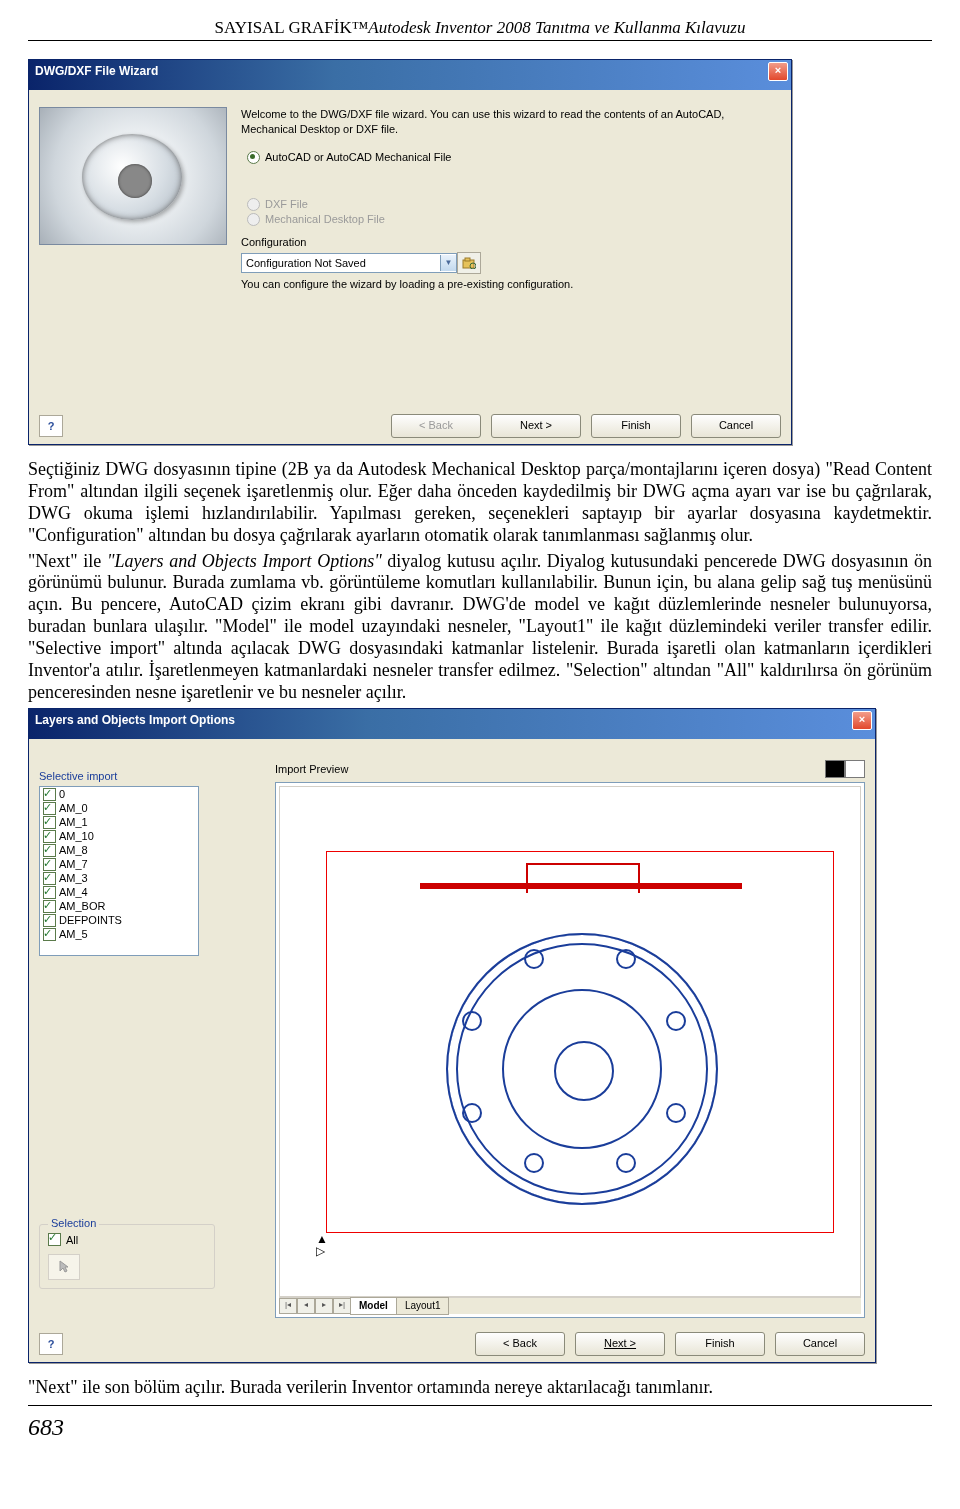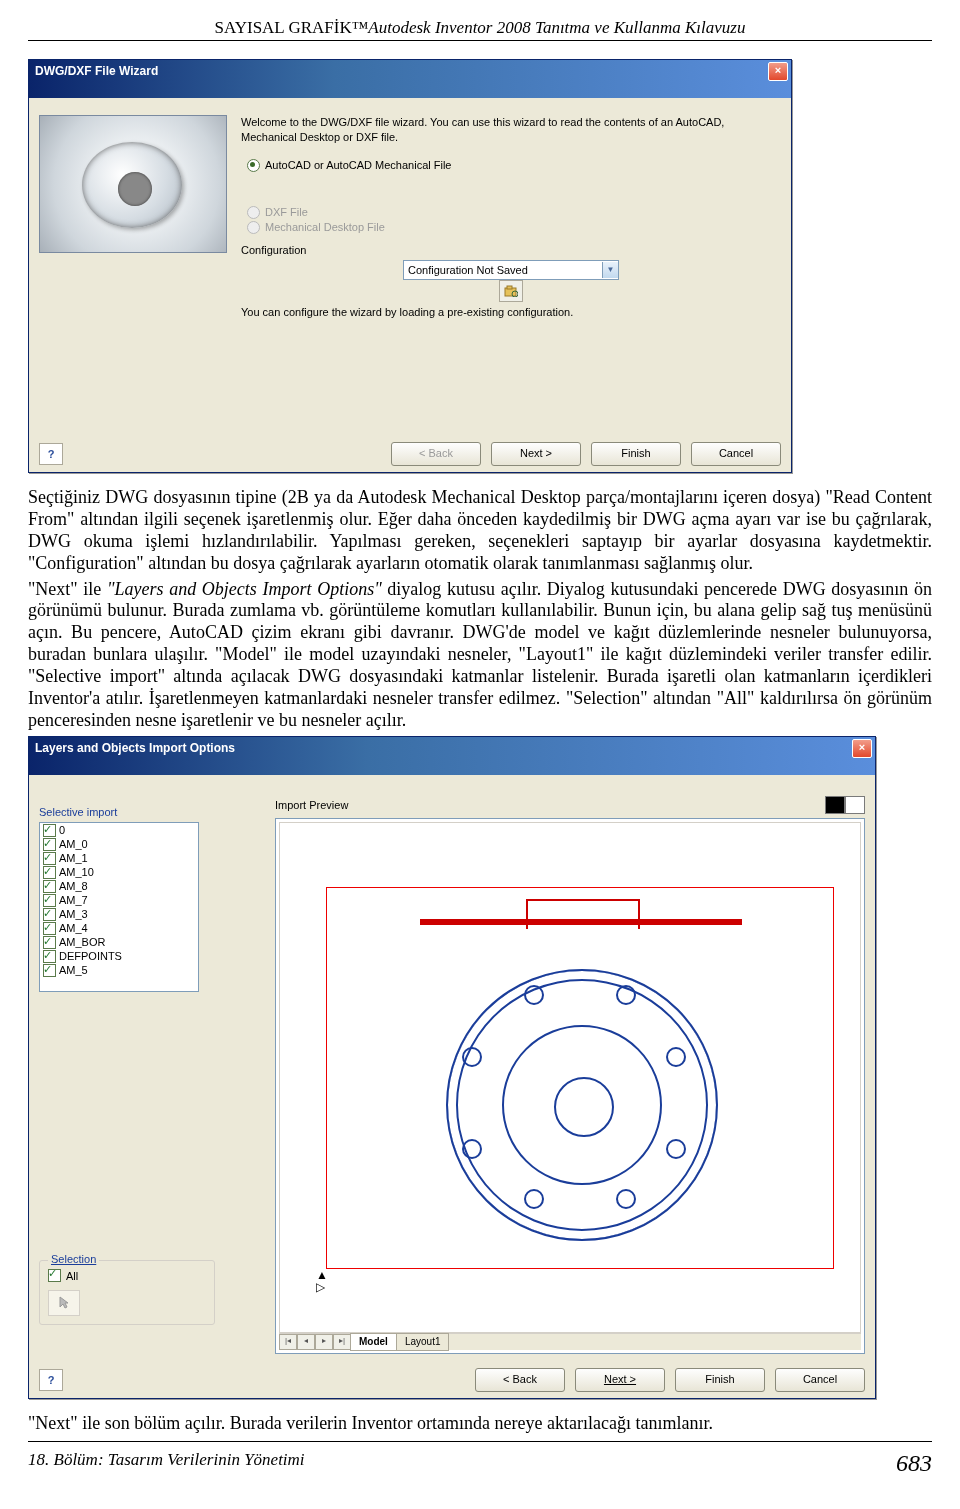--- a/index.html
+++ b/index.html
@@ -54,21 +54,21 @@
   }
   .dlg-wide { width: 762px; }
   .dlg-tall { width: 846px; }
   .titlebar {
     display: flex;
     align-items: center;
     justify-content: space-between;
     height: 22px;
     background: linear-gradient(to right, #0a246a, #3a6ea5 40%, #5a8edc);
     color: #fff;
-    padding: 0 3px 16px 6px;
+    padding: 0 3px 8px 6px;
     font-weight: bold;
     font-size: 12px;
   }
   .close-btn {
     width: 18px; height: 17px;
     background: linear-gradient(#f29d8a,#e2482c);
     border: 1px solid #fff;
     color: #fff;
     font-size: 11px;
     line-height: 14px;
@@ -134,21 +134,20 @@
     position: absolute;
     left: 2px; top: 2px;
     width: 5px; height: 5px;
     background: #3a6b2a;
     border-radius: 50%;
   }
   .radio-row.disabled .radio-dot { border-color: #bbb; background: #eee; }
   .combo {
     display: flex;
     align-items: center;
-    flex-direction: column;
   }
   .combo-box {
     width: 210px;
     height: 18px;
     border: 1px solid #7f9db9;
     background: #fff;
     display: flex;
     align-items: center;
     justify-content: space-between;
     padding: 0 0 0 4px;
@@ -246,21 +245,20 @@
     margin-top: 8px;
     width: 158px;
     position: relative;
   }
   .selection-group .grp-label {
     position: absolute;
     top: -8px; left: 8px;
     background: #ece9d8;
     padding: 0 3px;
     color: #1a3d9a;
-    text-decoration: underline;
   }
   .cursor-box {
     width: 30px; height: 24px;
     border: 1px solid #d4d0c8;
     background: #f6f4ea;
     display: flex;
     align-items: center;
     justify-content: center;
     margin-top: 8px;
     color: #888;
@@ -573,16 +571,15 @@
       <div class="win-btn">Cancel</div>
     </div>
   </div>
 
   <div class="body-text">
     <p>"Next" ile son bölüm açılır. Burada verilerin Inventor ortamında nereye aktarılacağı tanımlanır.</p>
   </div>
 
   <hr class="hr-line2">
   <div class="footer-row">
-    <span class="left">18. Bölüm: Tasarım Verilerinin Yönetimi</span>
     <span class="right">683</span>
   </div>
 </div>
 
 </body></html>

